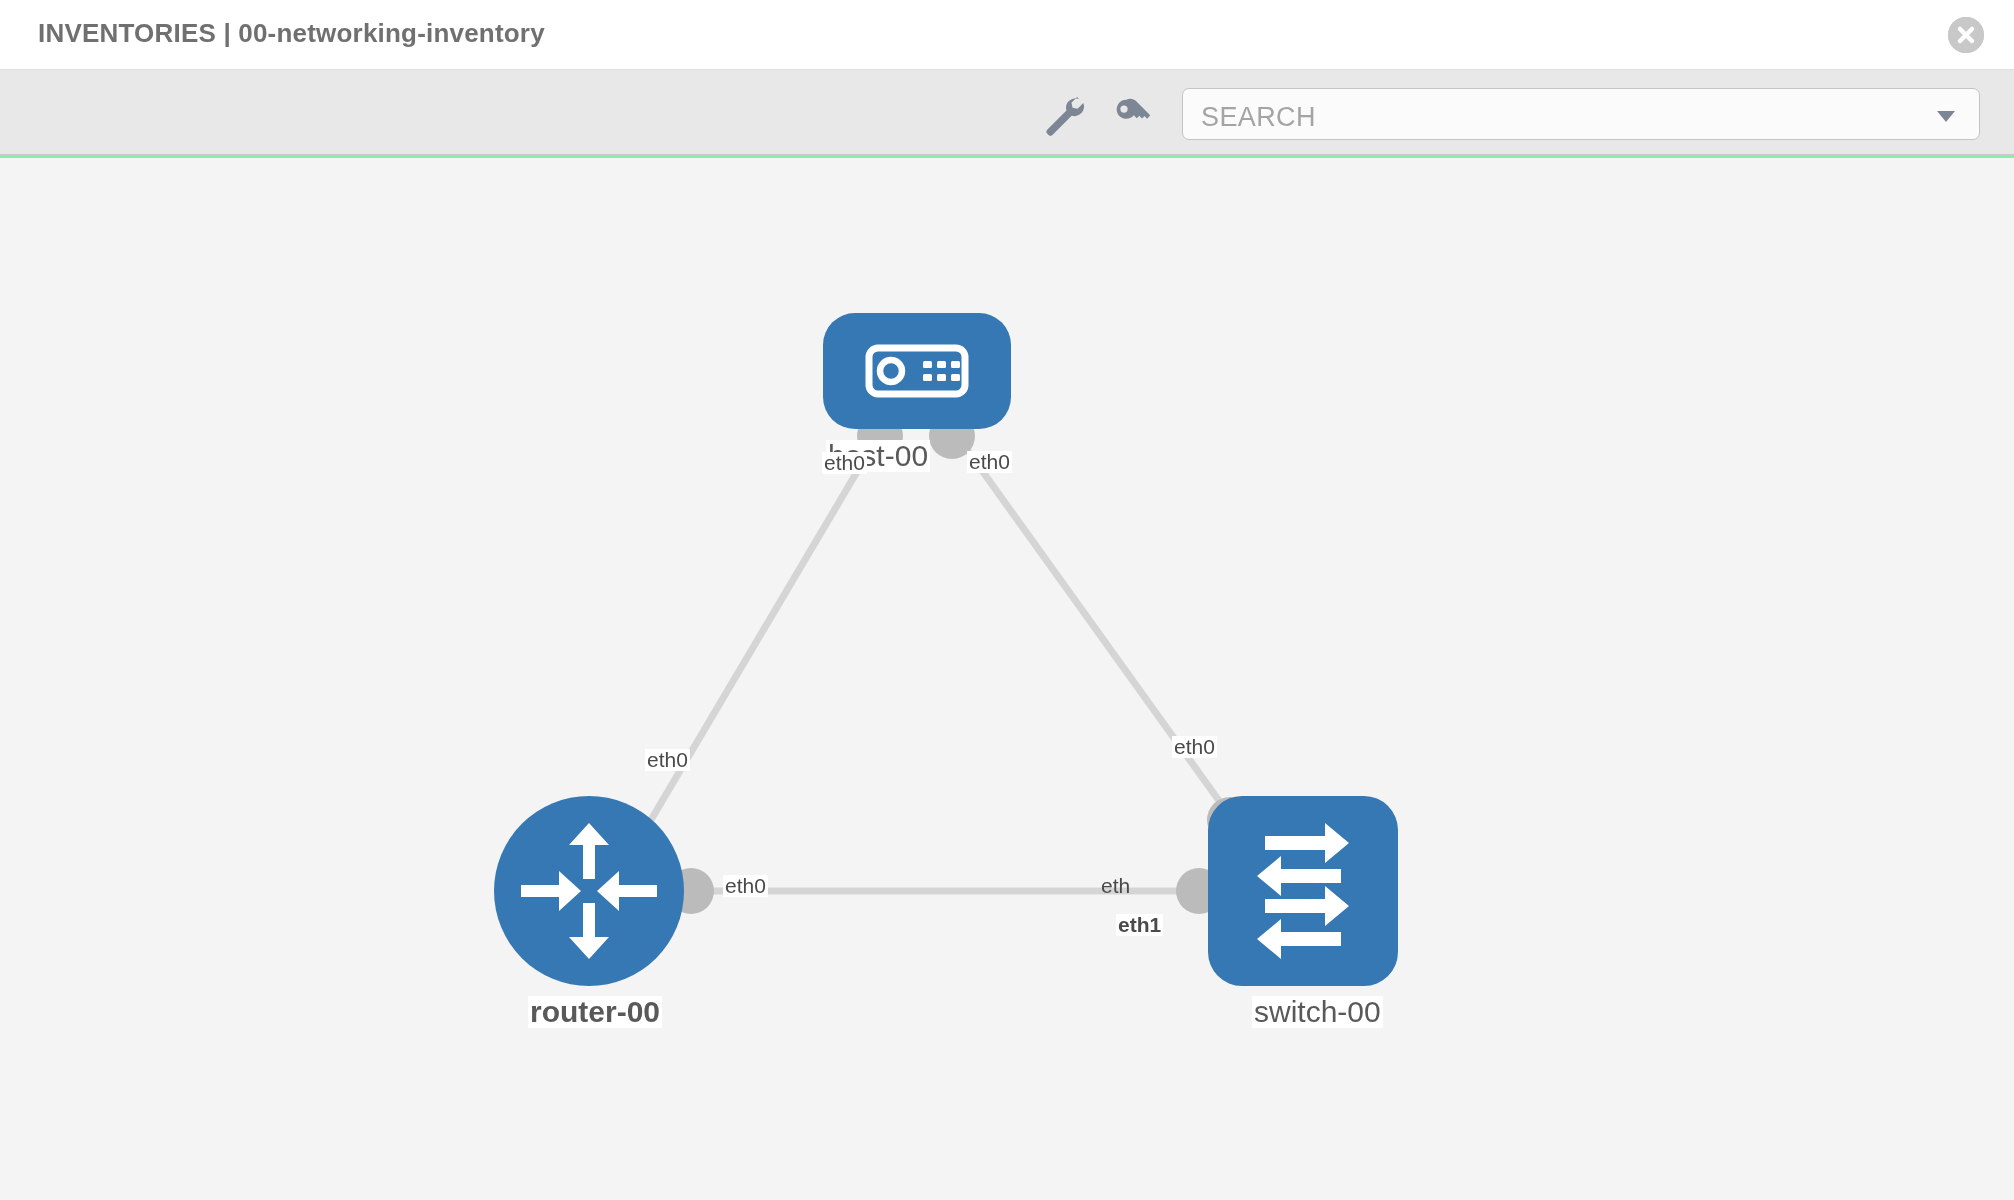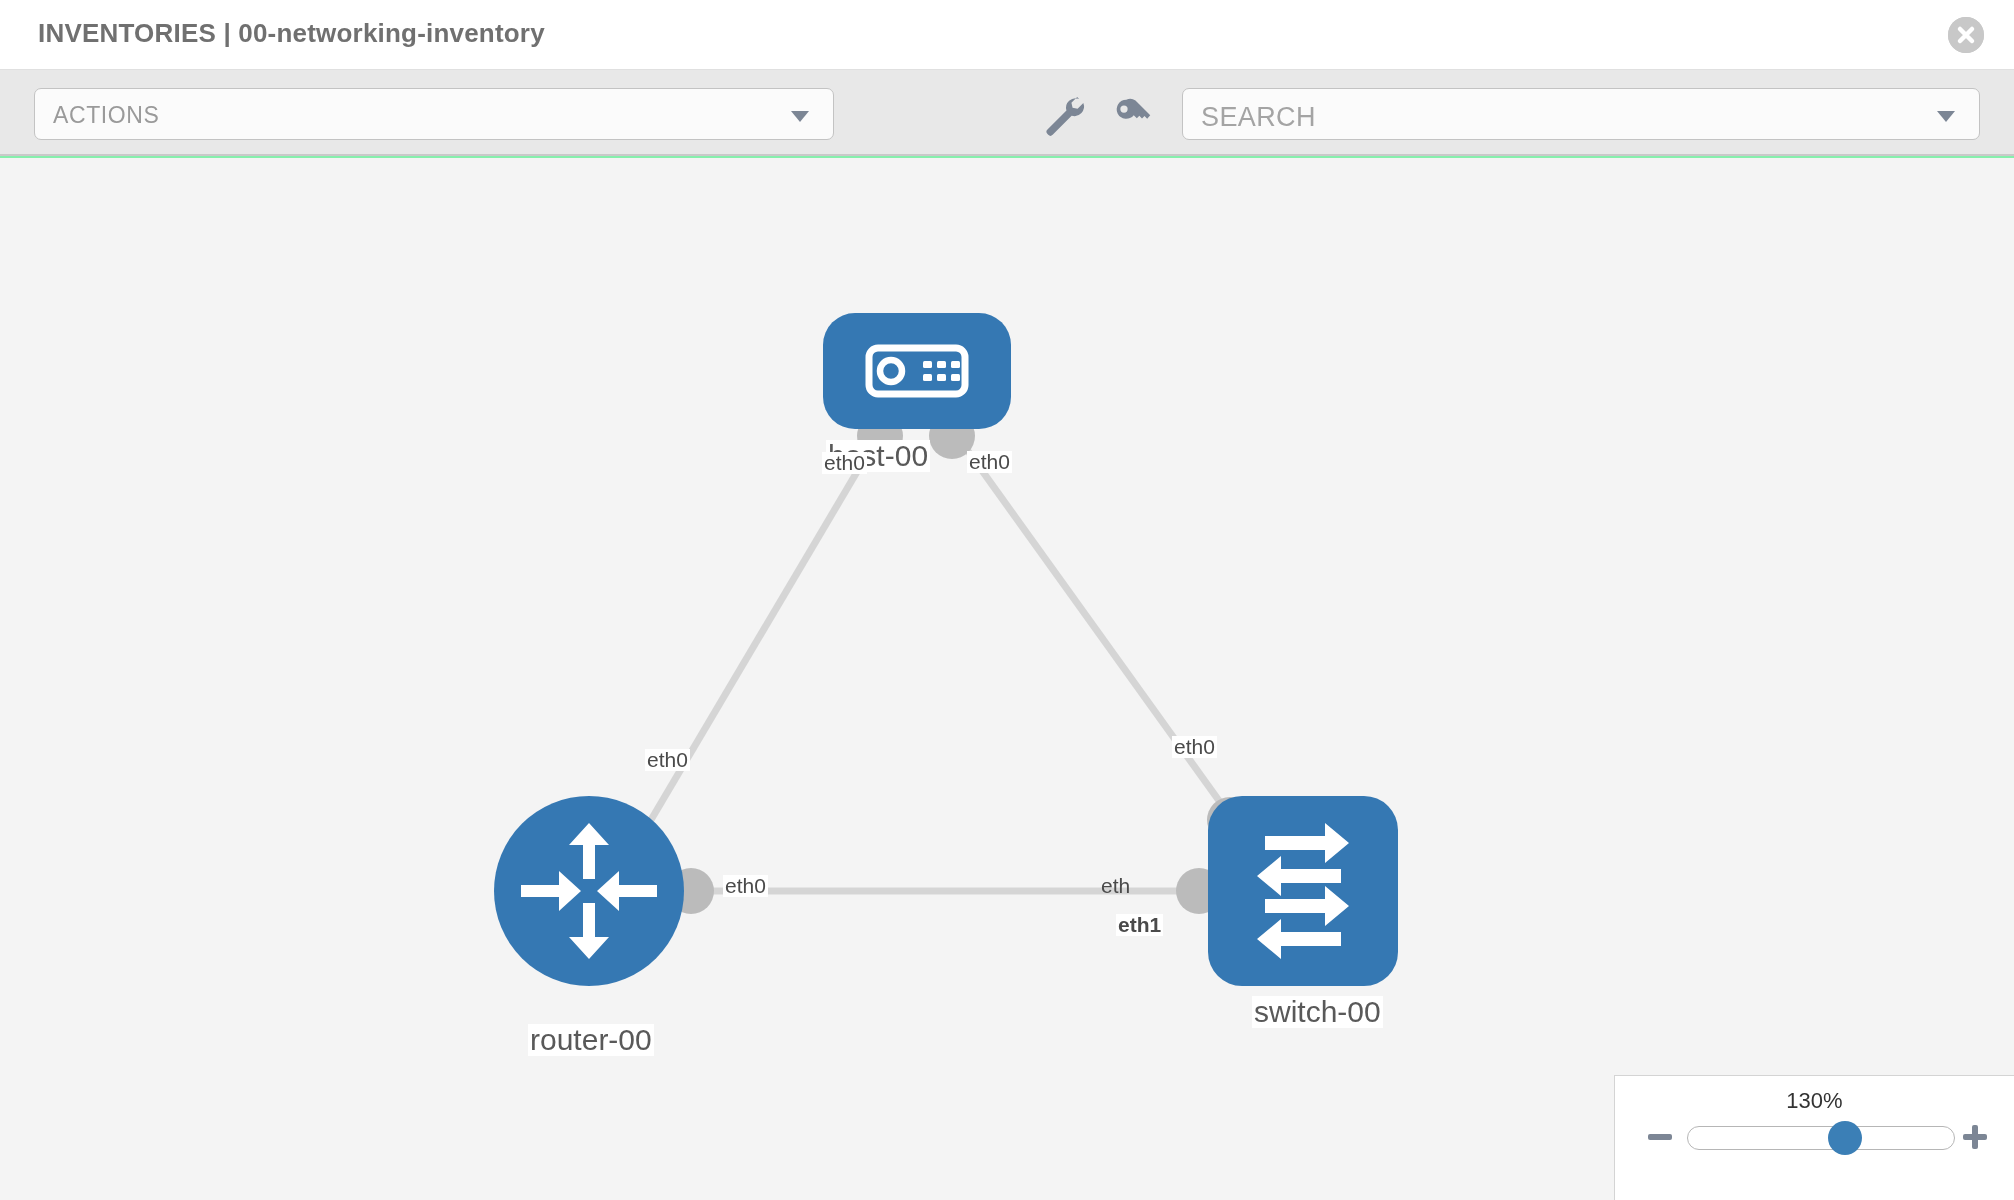--- a/index.html
+++ b/index.html
@@ -200,24 +200,20 @@
     <div class="close-btn">
       <svg width="36" height="36" viewBox="0 0 36 36">
         <circle cx="18" cy="18" r="18" fill="#c8c8c8"></circle>
         <path d="M12 12 L24 24 M24 12 L12 24" stroke="#ffffff" stroke-width="4.5" stroke-linecap="round"></path>
       </svg>
     </div>
   </div>
 
   <div class="toolbar">
 
-    <div class="actions-select">
-      <span class="label">ACTIONS</span>
-      <span class="caret"></span>
-    </div>
 
     <div class="tool-icon icon-wrench">
       <svg width="46" height="46" viewBox="0 0 24 24">
         <path d="M20.4 3.6a5 5 0 0 0-6.6 6.1L3.9 19.6a1.6 1.6 0 0 0 0 2.3l.4.4a1.6 1.6 0 0 0 2.3 0l9.9-9.9a5 5 0 0 0 6.1-6.6l-3 3-2.6-.6-.6-2.6 3-3z" fill="#7c8695"></path>
       </svg>
     </div>
 
     <div class="tool-icon icon-key">
       <svg width="46" height="46" viewBox="0 0 24 24">
         <path d="M8.5 4a5 5 0 1 0 3.9 8.1l1.6 1.6 1.3-1.3 1.4 1.4 1.3-1.3 1.4 1.4L21 12.1 13.3 4.4A5 5 0 0 0 8.5 4zm-1.2 3a1.9 1.9 0 1 1 0 3.8 1.9 1.9 0 0 1 0-3.8z" fill="#7c8695"></path>
@@ -287,46 +283,26 @@
           <path d="M38 -22 L-22 -22 L-22 -35 L-46 -15 L-22 5 L-22 -8 L38 -8 Z"></path>
 
           <path d="M-38 8 L22 8 L22 -5 L46 15 L22 35 L22 22 L-38 22 Z"></path>
 
           <path d="M38 41 L-22 41 L-22 28 L-46 48 L-22 68 L-22 55 L38 55 Z"></path>
         </g>
       </g>
     </svg>
 
     <div class="node-label" style="left:826px; top:282px;">host-00</div>
-    <div class="node-label" style="left:528px; top:866px;">router-00</div>
+    <div class="node-label" style="left:528px; top:838px;font-weight:bold;">router-00</div>
     <div class="node-label" style="left:1252px; top:838px;">switch-00</div>
 
     <div class="iface-label" style="left:822px; top:294px;">eth0</div>
     <div class="iface-label" style="left:967px; top:293px;">eth0</div>
     <div class="iface-label" style="left:645px; top:591px;">eth0</div>
     <div class="iface-label" style="left:1172px; top:578px;">eth0</div>
     <div class="iface-label" style="left:723px; top:717px;">eth0</div>
     <div class="iface-label" style="left:1099px; top:717px; background:transparent;">eth</div>
     <div class="iface-label" style="left:1116px; top:756px;font-weight:bold;">eth1</div>
 
-    <div class="zoom-panel">
-      <div class="zoom-value">130%</div>
-
-      <div class="zoom-minus">
-        <svg width="30" height="30" viewBox="0 0 30 30">
-          <rect x="3" y="12" width="24" height="6" rx="2" fill="#7c8695"></rect>
-        </svg>
-      </div>
-
-      <div class="zoom-track">
-        <div class="zoom-thumb" style="left: 140px;"></div>
-      </div>
-
-      <div class="zoom-plus">
-        <svg width="30" height="30" viewBox="0 0 30 30">
-          <rect x="3" y="12" width="24" height="6" rx="2" fill="#7c8695"></rect>
-          <rect x="12" y="3" width="6" height="24" rx="2" fill="#7c8695"></rect>
-        </svg>
-      </div>
-    </div>
 
   </div>
 </div>
 
 </body></html>

